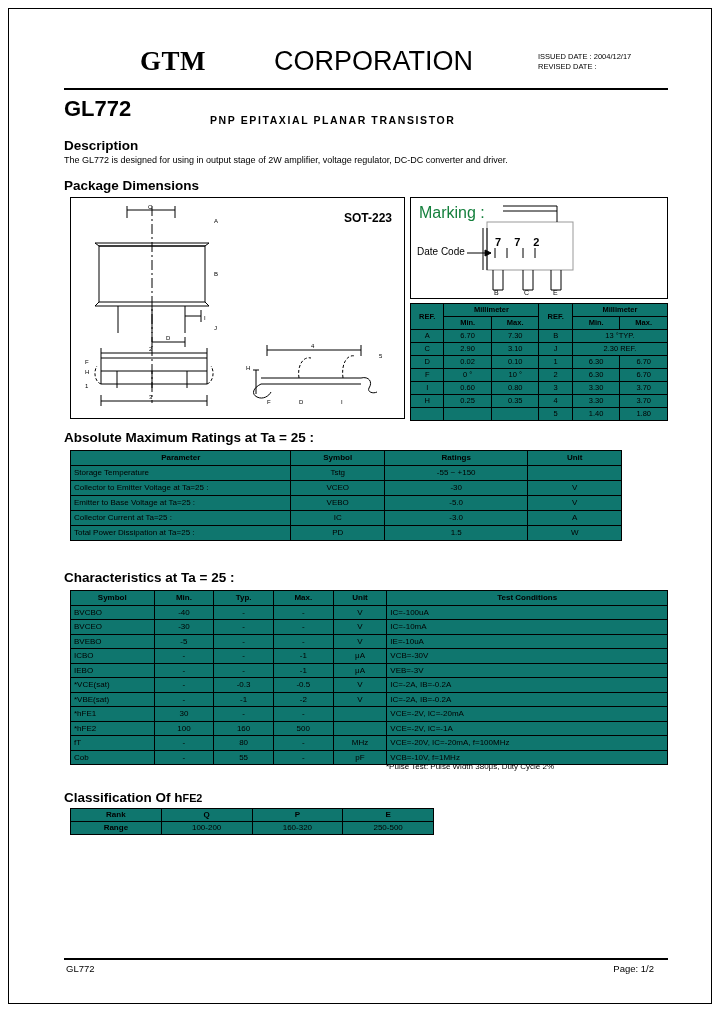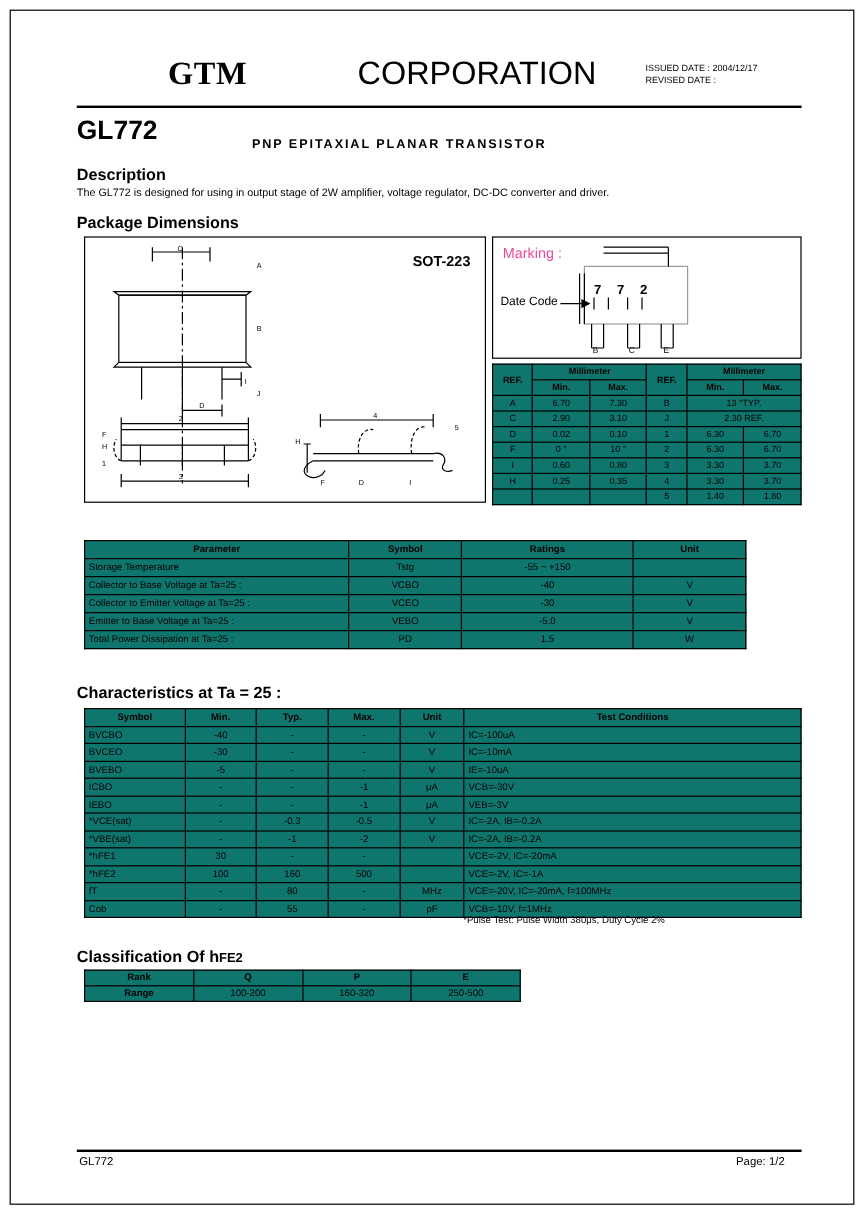--- a/index.html
+++ b/index.html
@@ -53,21 +53,20 @@
     letter-spacing: 0.5px;
     color: #000;
   }
   .hdr-corp {
     position: absolute;
     left: 210px;
     top: 2px;
     font-size: 27px;
     color: #000;
     letter-spacing: 0px;
-    margin-left: 24px;
   }
   .hdr-dates {
     position: absolute;
     left: 474px;
     top: 8px;
     font-size: 7.5px;
     line-height: 10px;
     color: #000;
     white-space: nowrap;
   }
@@ -142,22 +141,22 @@
     width: 258px;
     height: 102px;
     border: 1px solid #000;
     box-sizing: border-box;
     background: #fff;
   }
   .mark-title {
     position: absolute;
     left: 8px;
     top: 6px;
-    font-size: 12px;
-    color: #ec4899;
+    font-size: 16px;
+    color: #15803d;
   }
   .date-code-lbl {
     position: absolute;
     left: 6px;
     top: 48px;
     font-size: 10px;
     color: #000;
   }
   .mark-digits {
     position: absolute;
@@ -463,20 +462,21 @@
           <td class="c"></td>
           <td class="c"></td>
           <td class="c"></td>
           <td class="c">5</td>
           <td class="c">1.40</td>
           <td class="c">1.80</td>
         </tr>
       </tbody>
     </table>
 
+    <div class="sec-title" style="left:64px; top:430px;">Absolute Maximum Ratings at Ta = 25 :</div>
     <table class="t" id="abs-table">
       <colgroup>
           <col style="width:40%">
           <col style="width:17%">
           <col style="width:26%">
           <col style="width:17%">
         </colgroup>
       <tbody>
         <tr>
           <th>Parameter</th>
@@ -484,36 +484,36 @@
           <th>Ratings</th>
           <th>Unit</th>
         </tr>
         <tr>
           <td class="l">Storage Temperature</td>
           <td class="c">Tstg</td>
           <td class="c">-55 ~ +150</td>
           <td class="c"></td>
         </tr>
         <tr>
-          <td class="l">Collector to Base Voltage at Ta=25 :</td>
-          <td class="c">VCBO</td>
-          <td class="c">-40</td>
-          <td class="c">V</td>
-        </tr>
-        <tr>
           <td class="l">Collector to Emitter Voltage at Ta=25 :</td>
           <td class="c">VCEO</td>
           <td class="c">-30</td>
           <td class="c">V</td>
         </tr>
         <tr>
           <td class="l">Emitter to Base Voltage at Ta=25 :</td>
           <td class="c">VEBO</td>
           <td class="c">-5.0</td>
           <td class="c">V</td>
+        </tr>
+        <tr>
+          <td class="l">Collector Current at Ta=25 :</td>
+          <td class="c">IC</td>
+          <td class="c">-3.0</td>
+          <td class="c">A</td>
         </tr>
         <tr>
           <td class="l">Total Power Dissipation at Ta=25 :</td>
           <td class="c">PD</td>
           <td class="c">1.5</td>
           <td class="c">W</td>
         </tr>
       </tbody>
     </table>
 

